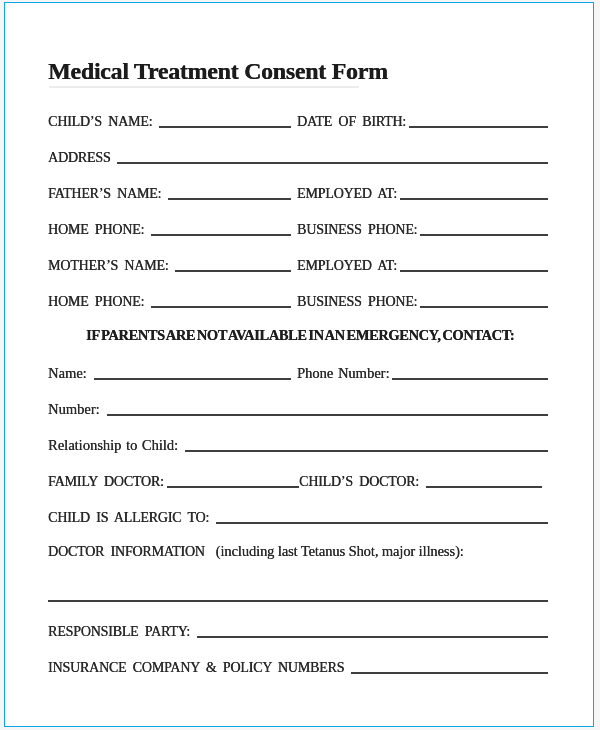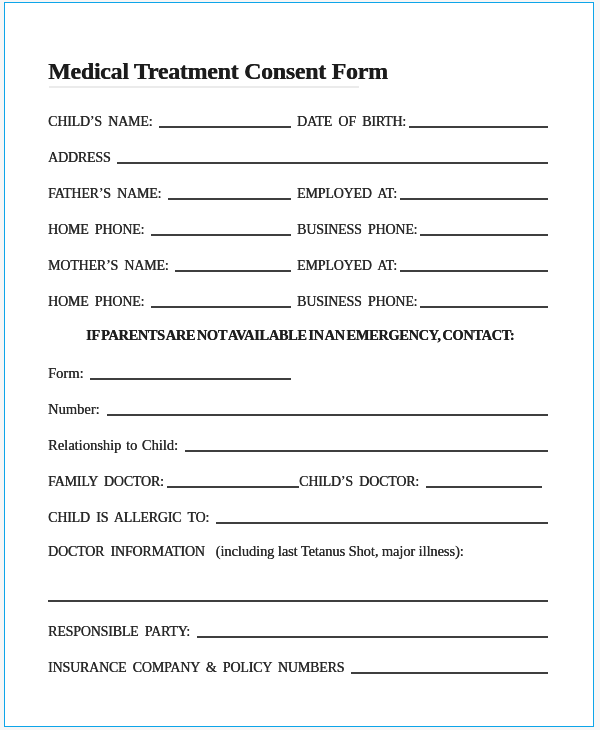--- a/index.html
+++ b/index.html
@@ -173,21 +173,25 @@
           <span class="line"></span>
         </div>
       </div>
 
       <div class="row">
         <span class="hdr">IF PARENTS ARE NOT AVAILABLE IN AN EMERGENCY, CONTACT:</span>
       </div>
 
       <div class="row">
         <div class="cell c1">
-          <span class="lbl mc">Form:</span>
+          <span class="lbl mc">Name:</span>
+          <span class="line"></span>
+        </div>
+        <div class="cell c2">
+          <span class="lbl mc">Phone Number:</span>
           <span class="line"></span>
         </div>
       </div>
 
       <div class="row">
         <div class="cell full">
           <span class="lbl mc">Number:</span>
           <span class="line"></span>
         </div>
       </div>

